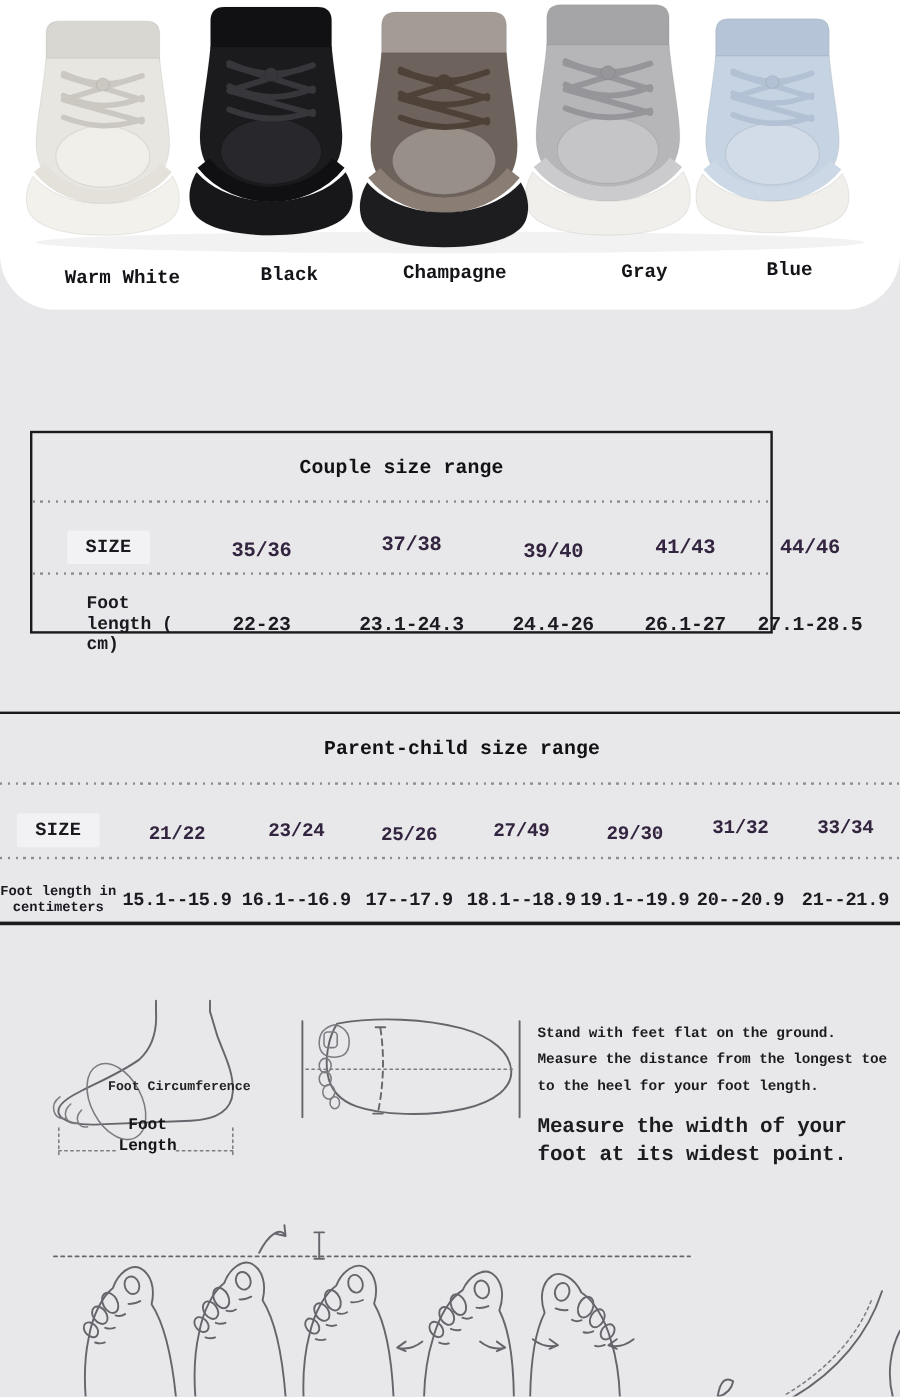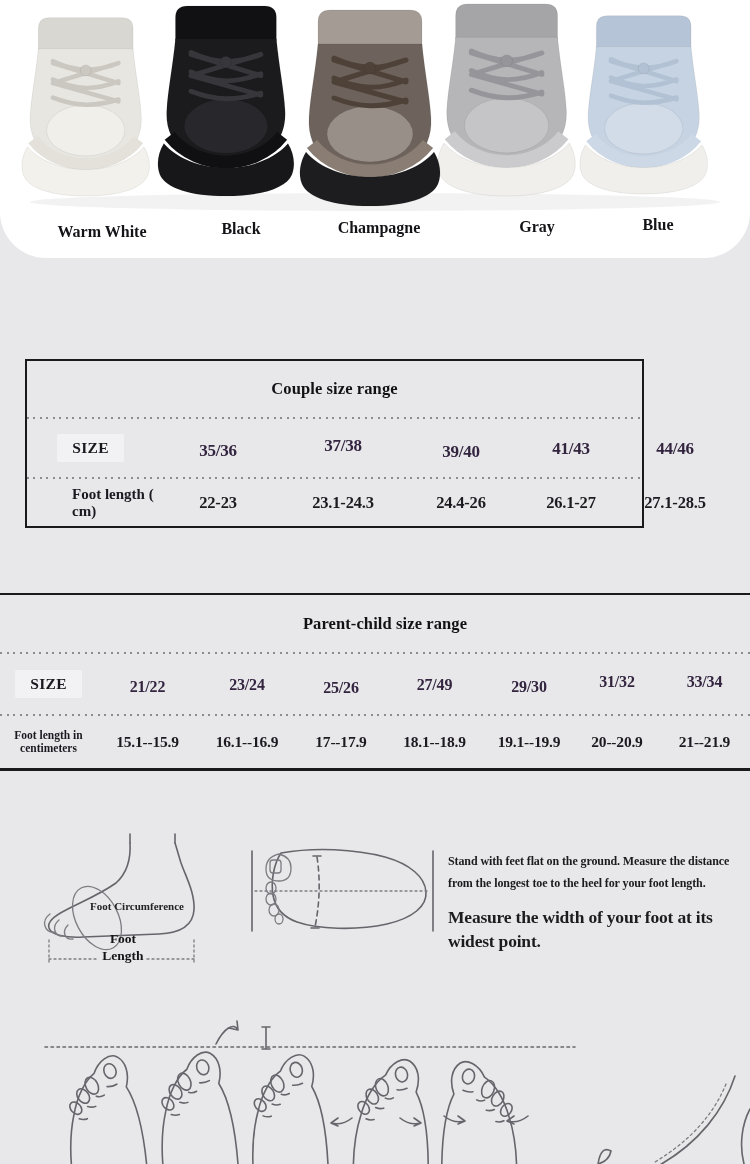--- a/index.html
+++ b/index.html
@@ -1,20 +1,20 @@
 <!DOCTYPE html>
 <html><head>
 <meta charset="utf-8">
 <style>
   * { margin:0; padding:0; box-sizing:border-box; }
   html,body { background:#e8e8ea; }
   #page {
     position:relative; width:750px; height:1164px; overflow:hidden;
     background:var(--page-bg,#e8e8ea);
-    font-family:Liberation Serif, serif;
+    font-family:Liberation Mono, monospace;
     color:#17161a;
     padding-left:23px;
   }
 
   
   .product-card {
     position:absolute; left:0; top:0; width:750px; height:258px;
     background:#ffffff; border-radius:0 0 46px 46px;
   }
   .boots-svg { position:absolute; left:0; top:0; }
@@ -29,21 +29,21 @@
   .color-label {
     position:absolute; transform:translateX(-50%);
     font-size:16px; font-weight:700; color:#141418; white-space:nowrap;
   }
 
   
   .dotted { height:2px; background:repeating-linear-gradient(90deg,#8d8d91 0 2px,transparent 2px 6.5px); }
   .t-title { display:flex; align-items:center; justify-content:center;
              font-size:16.5px; font-weight:700; color:#121116; letter-spacing:.1px; }
   .t-row { display:grid; align-items:center; }
-  .cell  { display:flex; align-items:flex-start; justify-content:center; }
+  .cell  { display:flex; align-items:flex-start; justify-content:center;margin-top:16px; }
   .hl { background:#f2f2f4; border-radius:2px; padding:5px 15px;
         font-size:15.5px; font-weight:700; color:#1a1920; letter-spacing:.3px; }
   .sv { font-size:17px; font-weight:700; color:var(--size-val,#33243f); letter-spacing:-.2px; }
   .lv { font-size:16.5px; font-weight:700; color:var(--len-val,#1d1b21); letter-spacing:-.2px; }
   .two-line { font-size:15px; font-weight:700; line-height:17px; color:#1a1920; }
 
   .couple-table {
     position:absolute; left:25px; top:359px; width:619px; height:169px;
     border:2px solid var(--tbl-border,#1a1a1c);
   }

